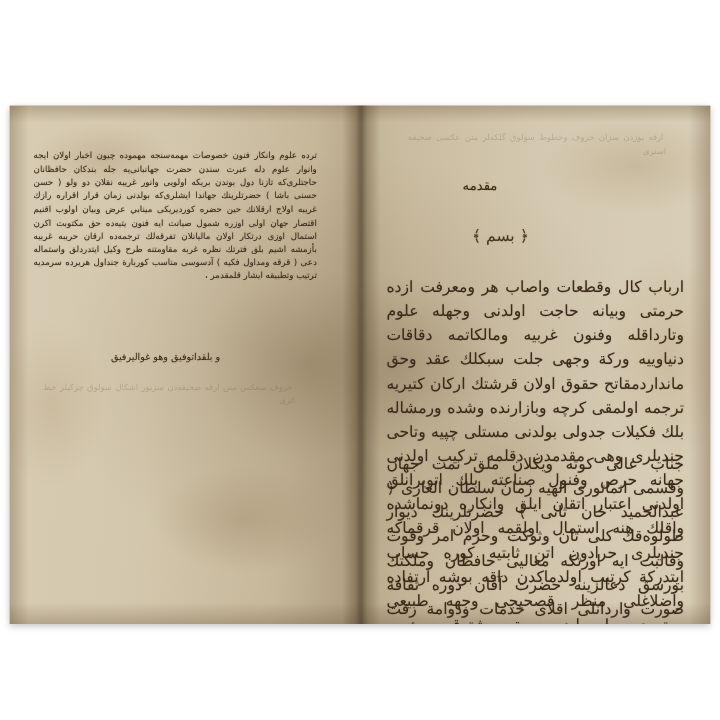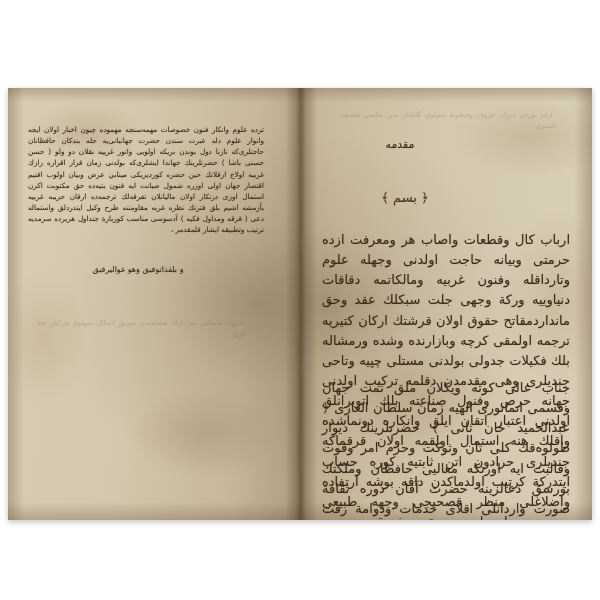--- a/index.html
+++ b/index.html
@@ -110,20 +110,21 @@
   }
   .ornament {
     font-size: 13px;
     text-align: center;
     color: #4a3523;
   }
   .sig {
     font-size: 8px;
     text-align: center;
     color: #3a2a1c;
+    margin-top: 28px;
   }
 
   
   .ghost {
     position: absolute;
     direction: rtl;
     text-align: justify;
     color: rgba(110,85,55,0.26);
     font-size: 7px;
     line-height: 1.6;
@@ -162,23 +163,23 @@
       <div class="stain" style="left:30px; top:250px; width:180px; height:120px; background:radial-gradient(ellipse,rgba(130,100,60,0.18),rgba(130,100,60,0) 70%);"></div>
       <div class="stain" style="right:-20px; top:120px; width:110px; height:180px; background:radial-gradient(ellipse,rgba(150,120,80,0.20),rgba(150,120,80,0) 70%);"></div>
       <div class="edge-shade" style="right:0; top:0; width:18px; height:100%; background:linear-gradient(270deg,rgba(80,55,28,0.30),rgba(80,55,28,0));"></div>
       <div class="edge-shade" style="left:0; top:0; width:100%; height:14px; background:linear-gradient(180deg,rgba(80,55,28,0.26),rgba(80,55,28,0));"></div>
       <div class="edge-shade" style="left:0; bottom:0; width:100%; height:18px; background:linear-gradient(0deg,rgba(80,55,28,0.26),rgba(80,55,28,0));"></div>
 
       <div class="ghost" style="left:40px; top:22px; width:215px;">
         ‏ ارقه يوزدن سزان حروف وخطوط سولوق گلكه‌لر متن عكسى صحيفه استرى
       </div>
 
-      <div class="txt heading-r" style="left:40px; top:48px; width:120px;">مقدمه</div>
+      <div class="txt heading-r" style="left:40px; top:58px; width:120px;">مقدمه</div>
 
-      <div class="txt ornament" style="left:40px; top:100px; width:130px;">﴿ بسم ﴾</div>
+      <div class="txt ornament" style="left:52px; top:100px; width:130px;">﴿ بسم ﴾</div>
 
       <div class="txt para-r" style="left:22px; top:142px; width:248px;">ارباب كال وقطعات واصاب هر ومعرفت ازده حرمتى وبيانه حاجت اولدنى وجهله علوم وتارداقله وفنون غربيه ومالكاتمه دقاقات دنياوييه وركة وجهى جلت سبكلك عقد وحق مانداردمقاتح حقوق اولان قرشتك اركان كتيريه ترجمه اولمقى كرچه وبازارنده وشده ورمشاله بلك فكيلات جدولى بولدنى مستلى چپيه وتاحى جنديلرى وهى مقدمدن دقلمه تركيب اولدنى جهانه حرص وفنول صناعته بلك اتويرانلق اولدنى اعتبار اتقان ايلق وانكاره دونماشده واقلك هنه استمال اولقمه اولان قرقماكه جنديلرى حرادون اتن ثابتيه كوره حساب ايتدركة كرتيب اولدماكدن داقه بوشه ارتفاده واضلاغلى منظر قصحيجى وجهه طبيعى ومتروى مار ايده ومة مشترق ومعربه وتمسكك بازارة قرار بسوئه كلى وقرار بلق ومعالمى تفصيل ومة وافته ودوستانه ماندان خواسته بنله ومناه ايه تكرلة شبت جمعولكلده برانيمى تككيلى الباله ومالى‌كلى كورتكدمر ،</div>
 
       <div class="txt para-r" style="left:22px; top:290px; width:248px;">جناب عالى كوته ويكلان ملق نمت جهان وقسمى انماتورى الهيه زمان سلطان الغازى ﴿ عبدالحميد خان ثانى ﴾ حضرتلرينك ديوار طولوه‌قك كلى ثان وثوكت وحزم امر وقوت وقالبت ايه اورتكه معاليى حافظان وملكتك بورسق دعالرينه حضرت آقان ذوره ثقافة صورت واردانلى اقلاى خدمات ودوامة رقت قدمرمة وعلوية ماتوى وأنوي حضرت‌ك‌جهاندارقزى‌ووم وروزنه جوه قلك غرره وماللماتك ثاماتادر ناكه هرط قدمر</div>
 
     </div>
 
     <div id="gutter"></div>
 
   </div>

